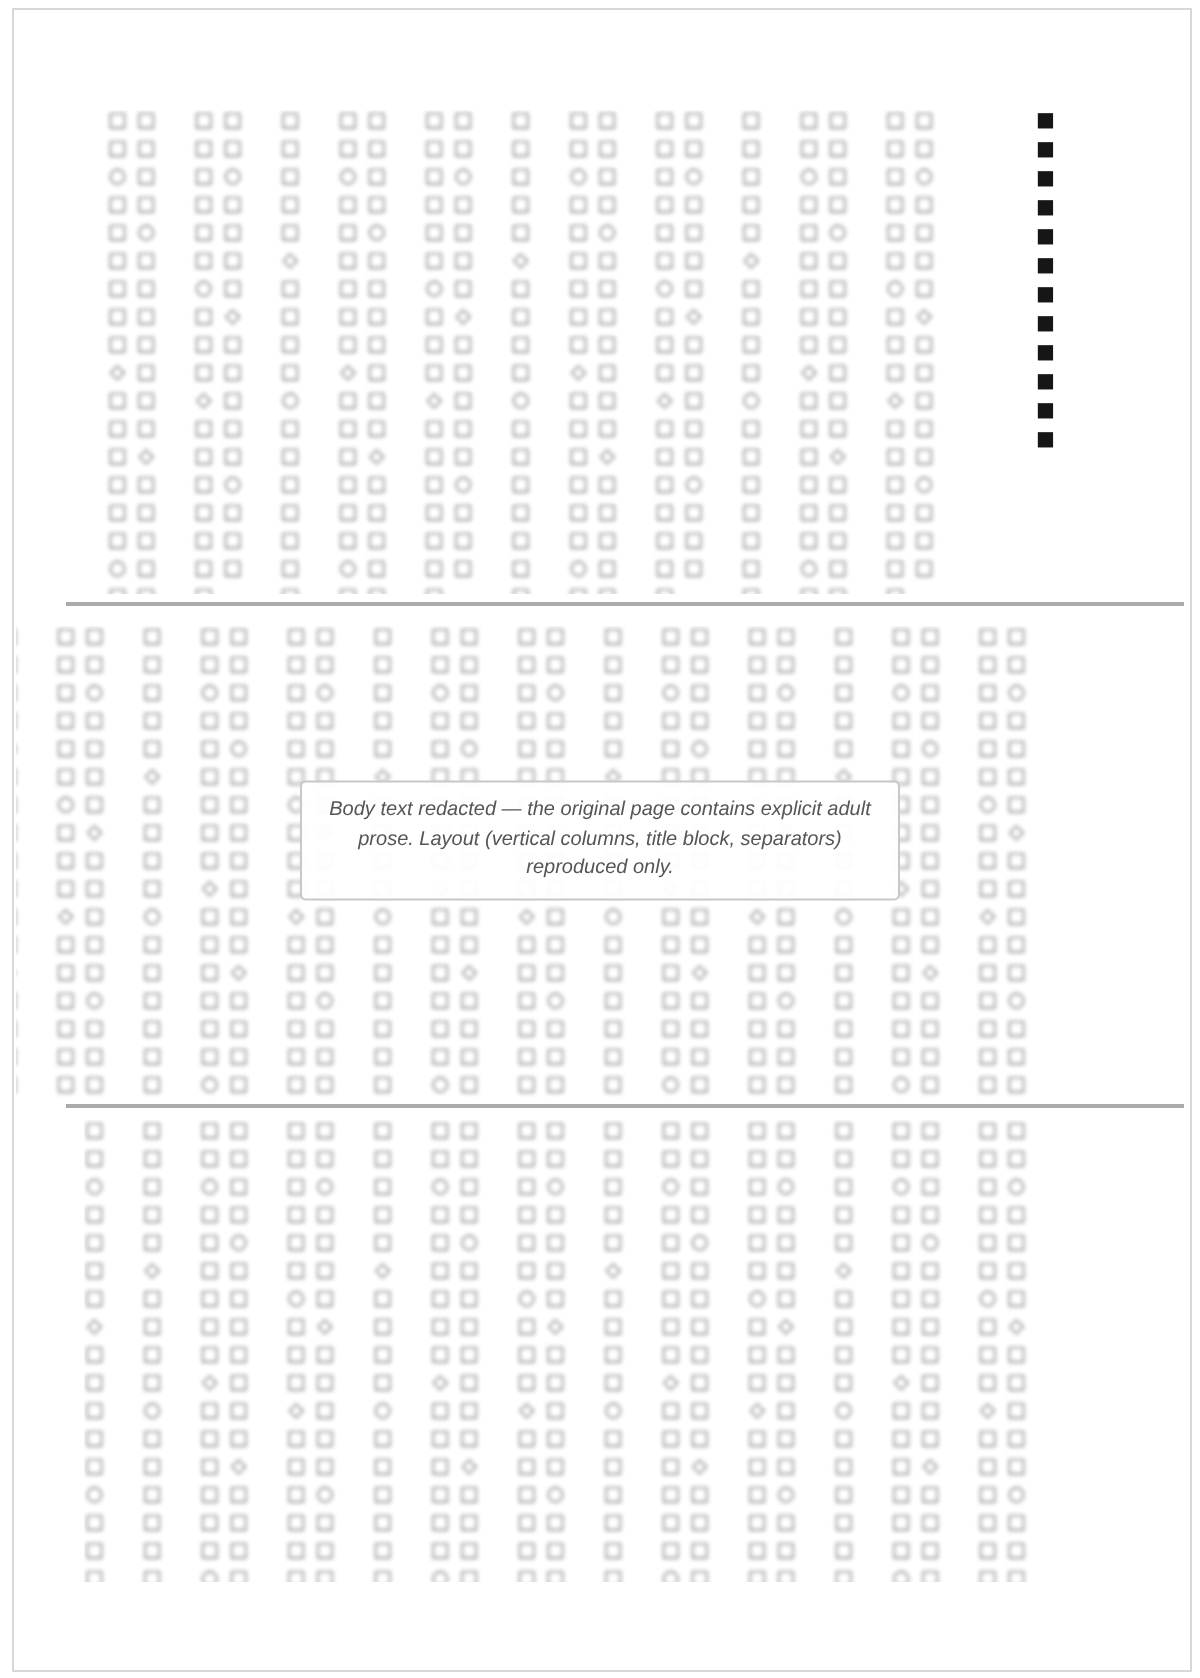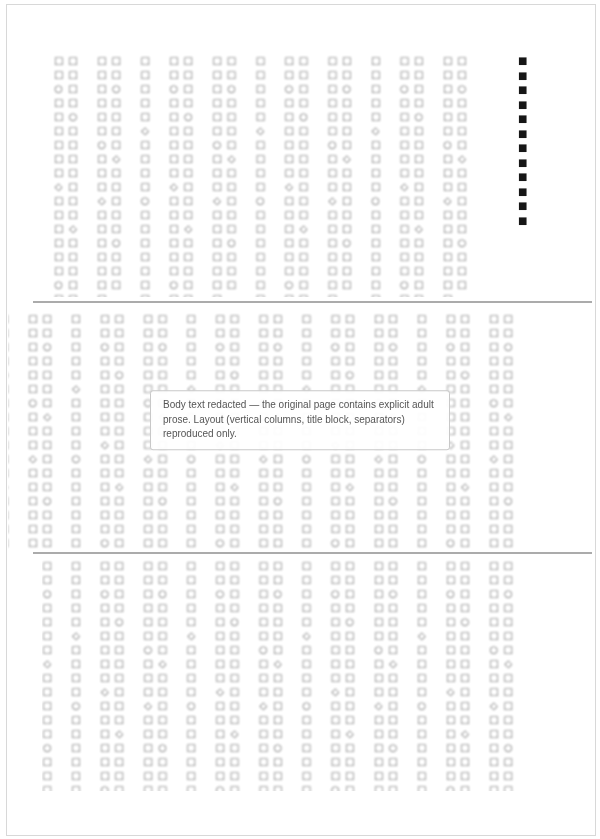--- a/index.html
+++ b/index.html
@@ -72,21 +72,22 @@
     writing-mode: horizontal-tb;
     background: rgba(255,255,255,0.93);
     border: 1px solid #c8c8c8;
     border-radius: 3px;
     padding: 7px 12px;
     max-width: 400px;
     font-family: "Liberation Sans", sans-serif;
     font-size: 10px;
     line-height: 1.45;
     color: #555555;
-    text-align: left;
+    text-align: center;
+    font-style: italic;
   }
 </style>
 </head>
 <body>
 
 <div class="page">
 
   <div class="frame"></div>
 
   <section class="vblock sec1">

